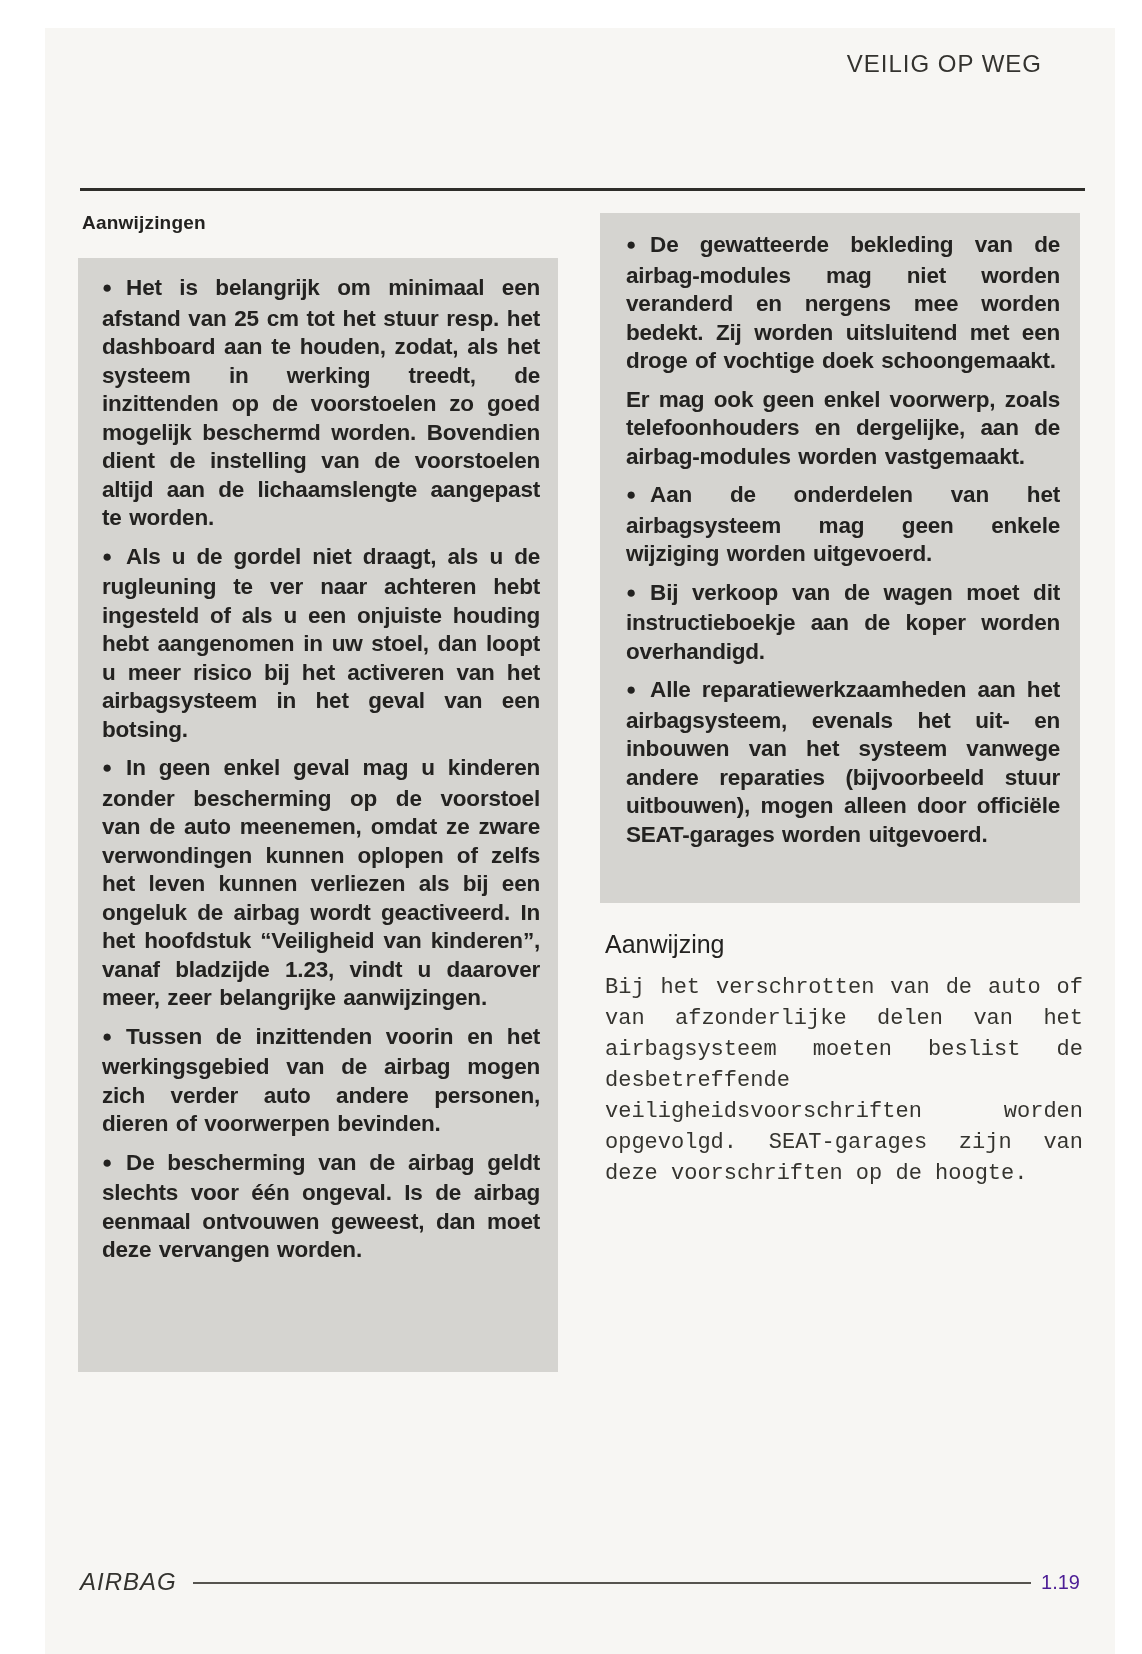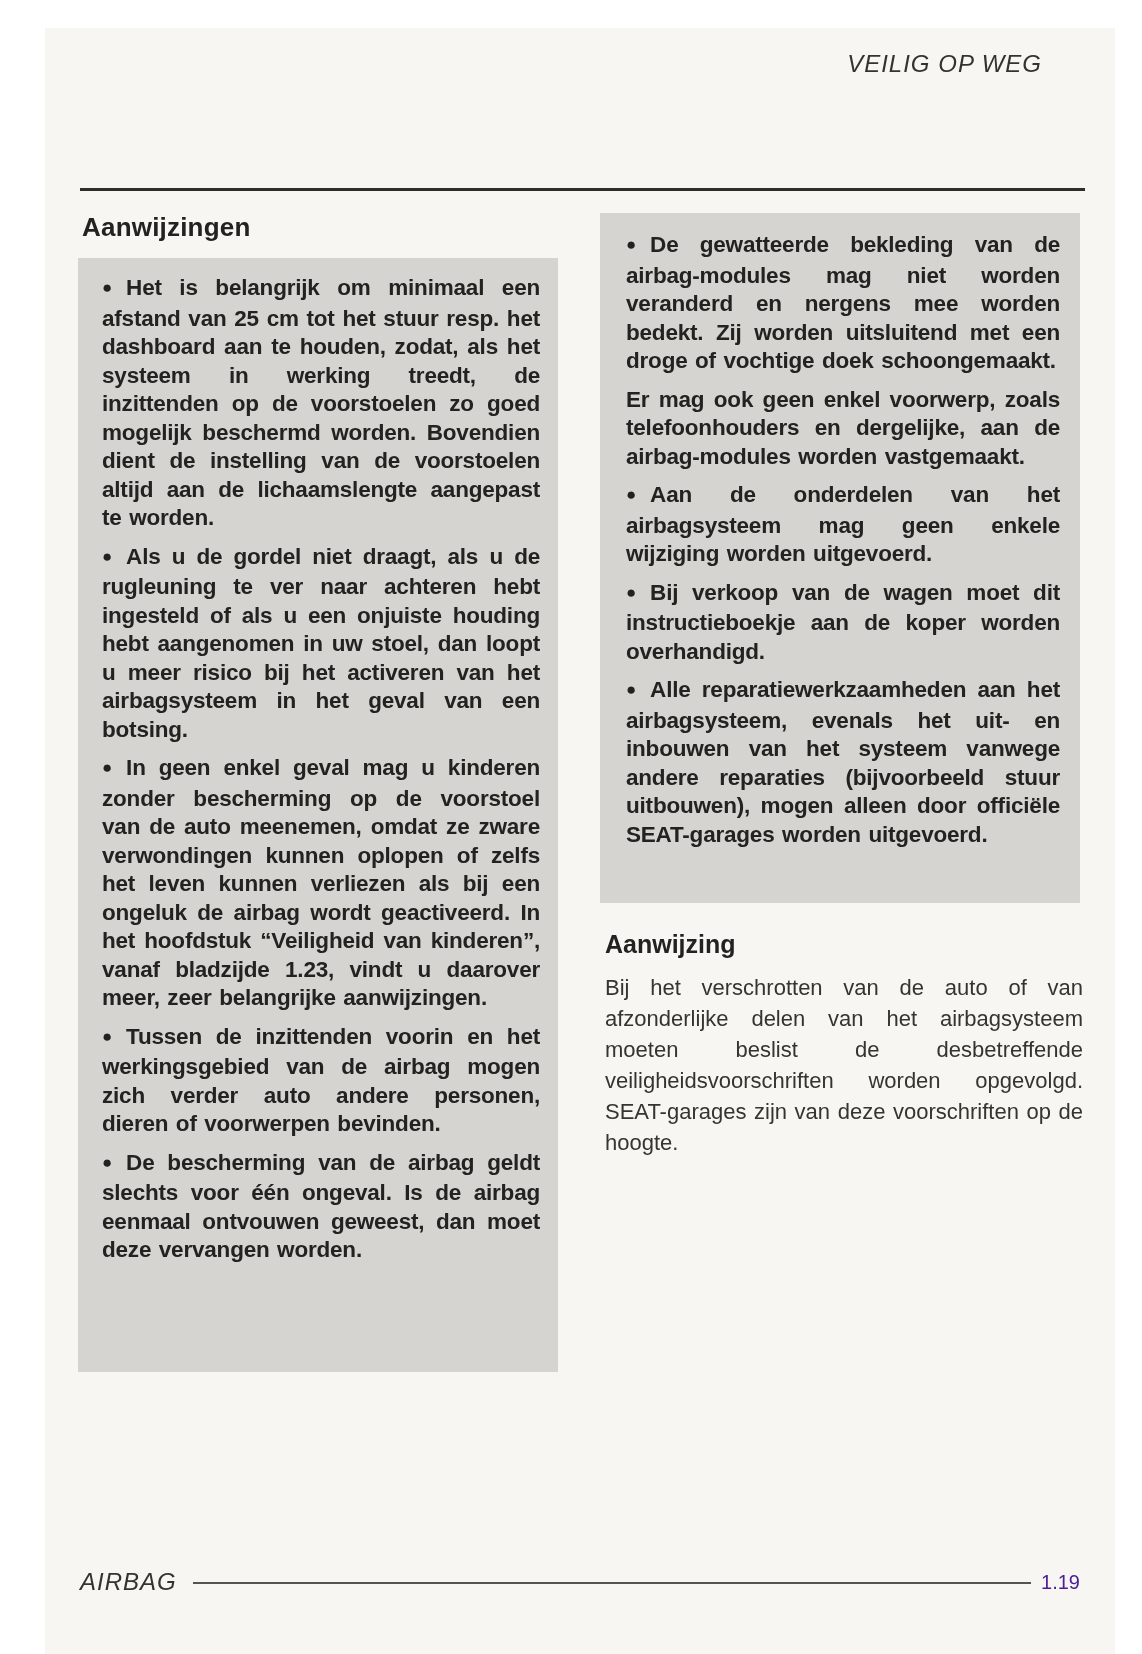--- a/index.html
+++ b/index.html
@@ -15,36 +15,35 @@
   .page {
     position: absolute;
     left: 45px; top: 28px;
     width: 1070px; height: 1626px;
     background: #f7f6f3;
   }
   .running-title {
     position: absolute;
     top: 50px; left: 820px; width: 222px;
     text-align: right;
-    font-style: italic;
     font-size: 24px;
     letter-spacing: 1px;
     color: #34332f;
     white-space: nowrap;
   }
   .head-rule {
     position: absolute;
     left: 80px; top: 188px;
     width: 1005px; height: 3px;
     background: #2f2e2a;
   }
   .col-heading {
     position: absolute;
     left: 82px; top: 212px;
-    font-size: 26px;
+    font-size: 19px;
     font-weight: bold;
     letter-spacing: 0.2px;
     color: #232220;
   }
   .warning-box {
     position: absolute;
     background: #d5d4d0;
     box-sizing: border-box;
   }
   .box-left {
@@ -72,32 +71,33 @@
     display: inline-block;
     font-size: 17px;
     margin-right: 14px;
     position: relative;
     top: -2px;
   }
   .note-heading {
     position: absolute;
     left: 605px; top: 930px;
     font-size: 25px;
-    font-weight: bold;
+    font-weight: normal;
     color: #232220;
   }
   .note-body {
     position: absolute;
     left: 605px; top: 972px;
     width: 478px;
     font-size: 22px;
     line-height: 31px;
     text-align: justify;
     font-weight: normal;
     color: #35342f;
+    font-family: Liberation Mono, monospace;
   }
   .footer {
     position: absolute;
     left: 80px; top: 1568px;
     width: 1000px;
     display: flex;
     align-items: center;
   }
   .footer-section {
     font-style: italic;

